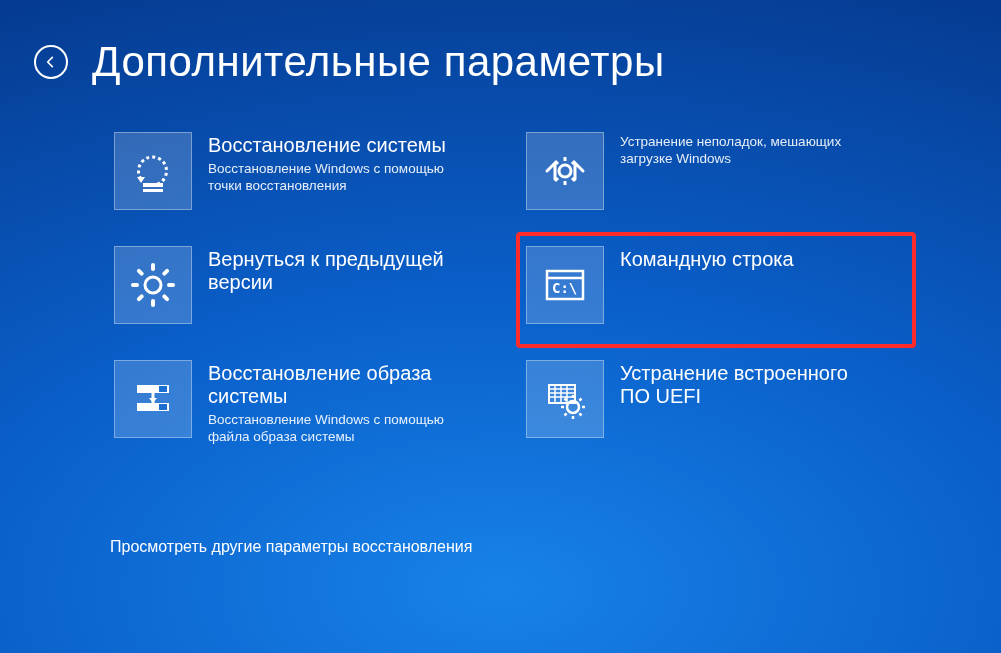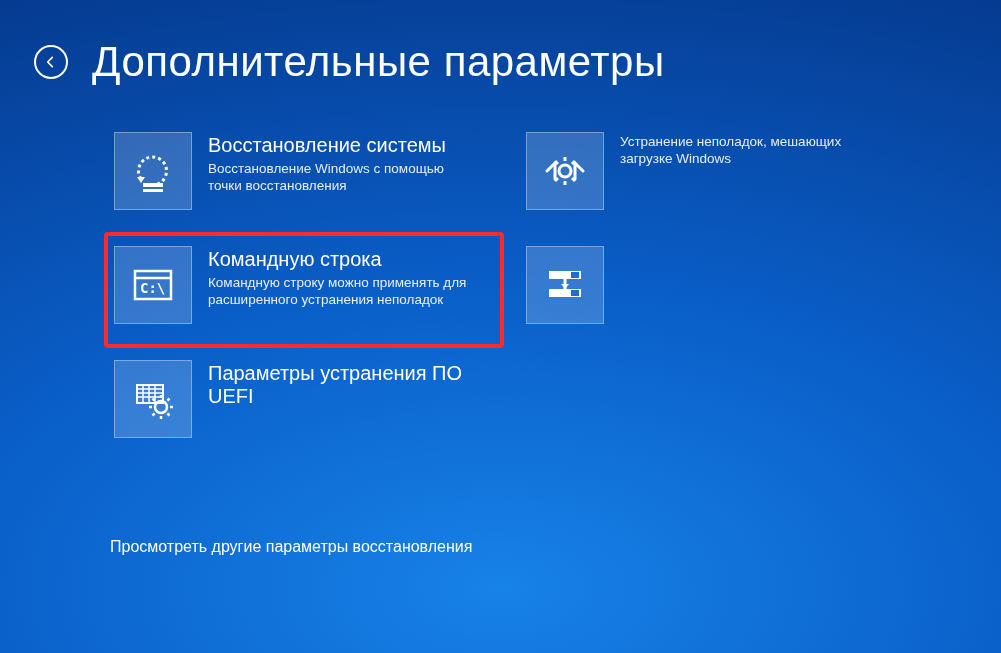--- a/index.html
+++ b/index.html
@@ -134,45 +134,69 @@
           <line x1="31" y1="31" x2="34" y2="34"></line>
             <line x1="17" y1="17" x2="14" y2="14"></line>
         </g>
       </svg>
     </div>
     <div class="tile-text">
       <div class="tile-desc">Устранение неполадок, мешающих загрузке Windows</div>
     </div>
   </div>
 
+  <div class="tile">
+    <div class="tile-icon">
+      <svg viewBox="0 0 48 48">
+        <circle cx="24" cy="24" r="8" fill="none" stroke="#fff" stroke-width="3"></circle>
+        <g stroke="#fff" stroke-width="4" stroke-linecap="round">
+          <line x1="24" y1="8" x2="24" y2="4"></line>
+            <line x1="24" y1="40" x2="24" y2="44"></line>
+          <line x1="8" y1="24" x2="4" y2="24"></line>
+            <line x1="40" y1="24" x2="44" y2="24"></line>
+          <line x1="12.7" y1="12.7" x2="9.9" y2="9.9"></line>
+            <line x1="35.3" y1="35.3" x2="38.1" y2="38.1"></line>
+          <line x1="12.7" y1="35.3" x2="9.9" y2="38.1"></line>
+            <line x1="35.3" y1="12.7" x2="38.1" y2="9.9"></line>
+        </g>
+      </svg>
+    </div>
+    <div class="tile-text">
+      <div class="tile-title">Вернуться к предыдущей версии</div>
+      <div class="tile-desc"></div>
+    </div>
+  </div>
 
   <div class="tile highlighted">
     <div class="tile-icon">
       <svg viewBox="0 0 48 48">
         <rect x="6" y="10" width="36" height="28" fill="none" stroke="#fff" stroke-width="2.5"></rect>
         <line x1="6" y1="17" x2="42" y2="17" stroke="#fff" stroke-width="2.5"></line>
         <text x="11" y="32" font-family="Consolas,monospace" font-size="14" fill="#fff" font-weight="bold">C:\</text>
       </svg>
     </div>
     <div class="tile-text">
       <div class="tile-title">Командную строка</div>
-      <div class="tile-desc">Командную строку можно применять для расширенного устранения неполадок</div>
     </div>
   </div>
 
   <div class="tile">
     <div class="tile-icon">
       <svg viewBox="0 0 48 48">
         <rect x="8" y="10" width="32" height="8" fill="#fff"></rect>
         <rect x="30" y="11" width="8" height="6" fill="#1a6fd0"></rect>
         <rect x="8" y="28" width="32" height="8" fill="#fff"></rect>
         <rect x="30" y="29" width="8" height="6" fill="#1a6fd0"></rect>
         <line x1="24" y1="18" x2="24" y2="28" stroke="#fff" stroke-width="3"></line>
         <polygon points="24,28 20,23 28,23" fill="#fff"></polygon>
       </svg>
+    </div>
+    <div class="tile-text">
+      <div class="tile-title">Восстановление образа системы</div>
+      <div class="tile-desc">Восстановление Windows с помощью файла образа системы</div>
     </div>
   </div>
 
   <div class="tile">
     <div class="tile-icon">
       <svg viewBox="0 0 48 48">
         <rect x="8" y="10" width="26" height="18" fill="none" stroke="#fff" stroke-width="2"></rect>
         <g stroke="#fff" stroke-width="1.5">
           <line x1="8" y1="14" x2="34" y2="14"></line>
             <line x1="8" y1="18" x2="34" y2="18"></line>
@@ -188,20 +212,20 @@
           <line x1="23" y1="32" x2="20" y2="32"></line>
             <line x1="41" y1="32" x2="44" y2="32"></line>
           <line x1="25.6" y1="25.6" x2="23.5" y2="23.5"></line>
             <line x1="38.4" y1="38.4" x2="40.5" y2="40.5"></line>
           <line x1="25.6" y1="38.4" x2="23.5" y2="40.5"></line>
             <line x1="38.4" y1="25.6" x2="40.5" y2="23.5"></line>
         </g>
       </svg>
     </div>
     <div class="tile-text">
-      <div class="tile-title">Параметры устранения ПО UEFI</div>
+      <div class="tile-title">Устранение встроенного ПО UEFI</div>
       <div class="tile-desc"></div>
     </div>
   </div>
 
 </div>
 
 <div class="footer-link">Просмотреть другие параметры восстановления</div>
 
 </body></html>

